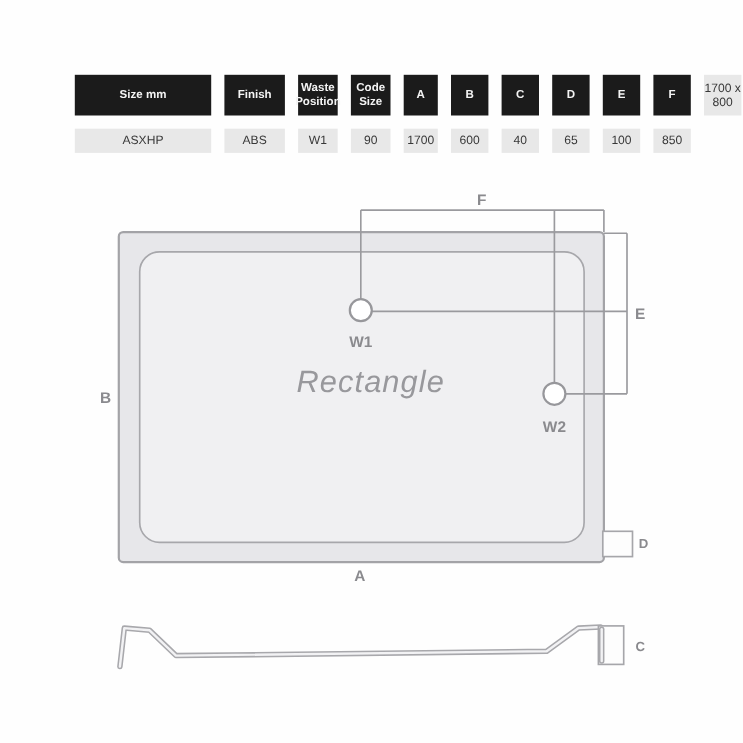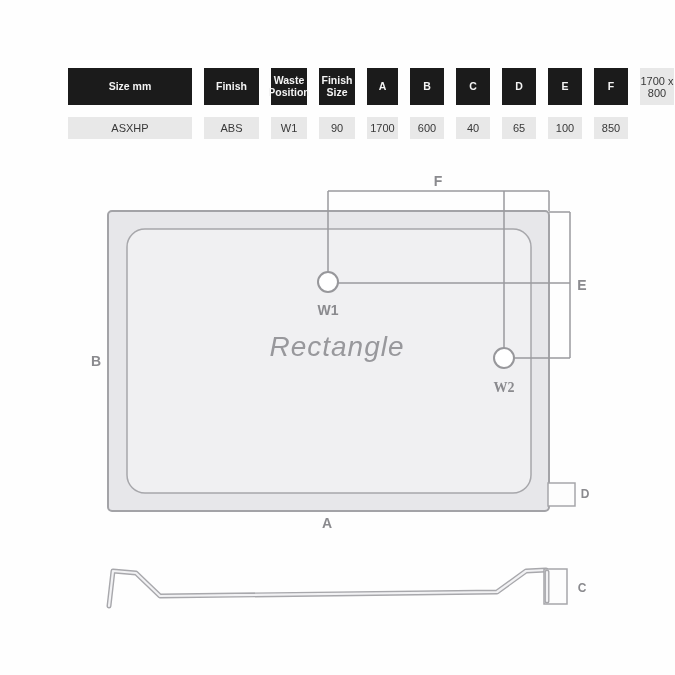--- a/index.html
+++ b/index.html
@@ -49,21 +49,21 @@
     color:#98989c;font-size:28px;font-weight:400;letter-spacing:1px;
   }
 </style>
 </head>
 <body>
 
 <div class="spec-table">
   <div class="hcell">Size mm</div>
   <div class="hcell">Finish</div>
   <div class="hcell">Waste Position</div>
-  <div class="hcell">Finish Size</div>
+  <div class="hcell">Code Size</div>
   <div class="hcell">A</div>
   <div class="hcell">B</div>
   <div class="hcell">C</div>
   <div class="hcell">D</div>
   <div class="hcell">E</div>
   <div class="hcell">F</div>
 
   <div class="vcell">1700 x 800</div>
   <div class="vcell">ASXHP</div>
   <div class="vcell">ABS</div>
@@ -99,20 +99,20 @@
   <path class="tube-outer" d="M109,606 L113,571 L136,573 L160,596 L497,592 L526,571 L546,570"></path>
   <path class="tube-inner" d="M109,606 L113,571 L136,573 L160,596 L497,592 L526,571 L546,570"></path>
   <rect class="whitebox" x="544" y="569" width="23" height="35"></rect>
   <path class="tube-outer" d="M547,572 V601"></path>
   <path class="tube-inner" d="M547,572 V601"></path>
 </svg>
 
 <div class="plan-title" style="left:337px;top:347px;font-style:italic;">Rectangle</div>
 
 <div class="lbl" style="left:328px;top:310px;">W1</div>
-<div class="lbl" style="left:504px;top:388px;font-family:Liberation Serif, serif;">W2</div>
+<div class="lbl" style="left:504px;top:388px;">W2</div>
 
 <div class="lbl" style="left:438px;top:181px;">F</div>
 <div class="lbl" style="left:582px;top:285px;">E</div>
 <div class="lbl" style="left:96px;top:361px;">B</div>
 <div class="lbl" style="left:327px;top:523px;">A</div>
 <div class="lbl small" style="left:585px;top:494px;">D</div>
 <div class="lbl small" style="left:582px;top:588px;">C</div>
 
 </body></html>

